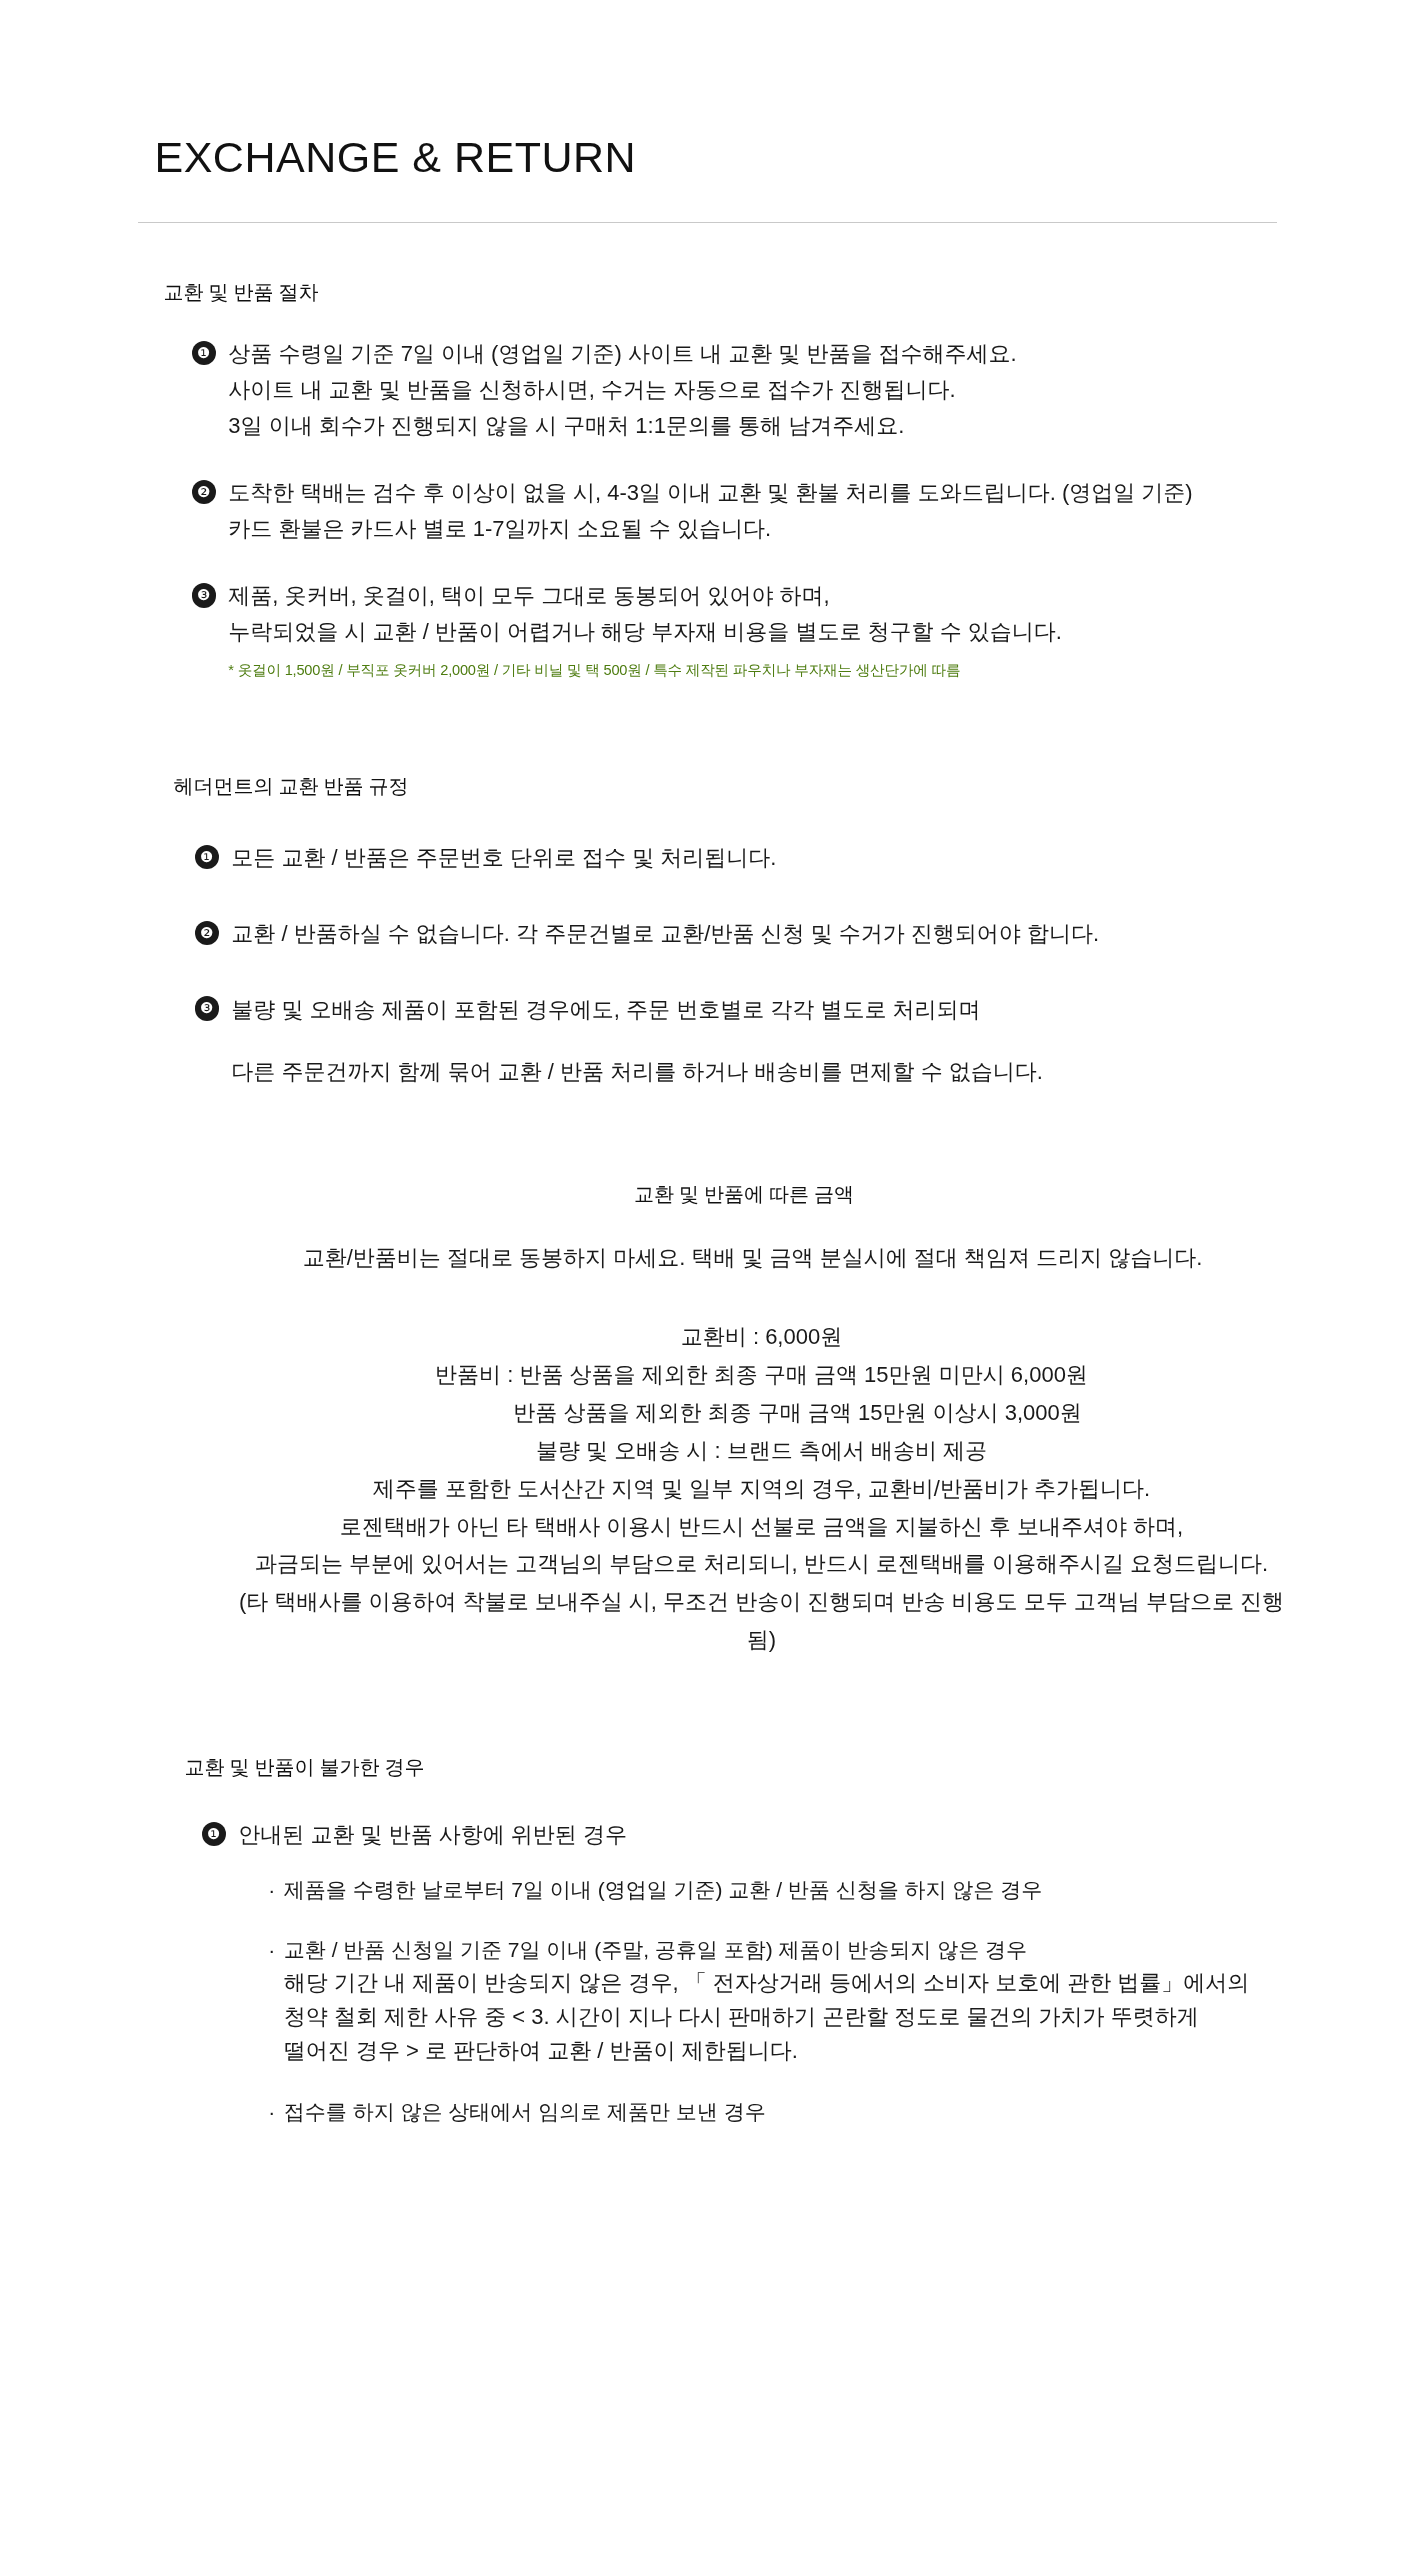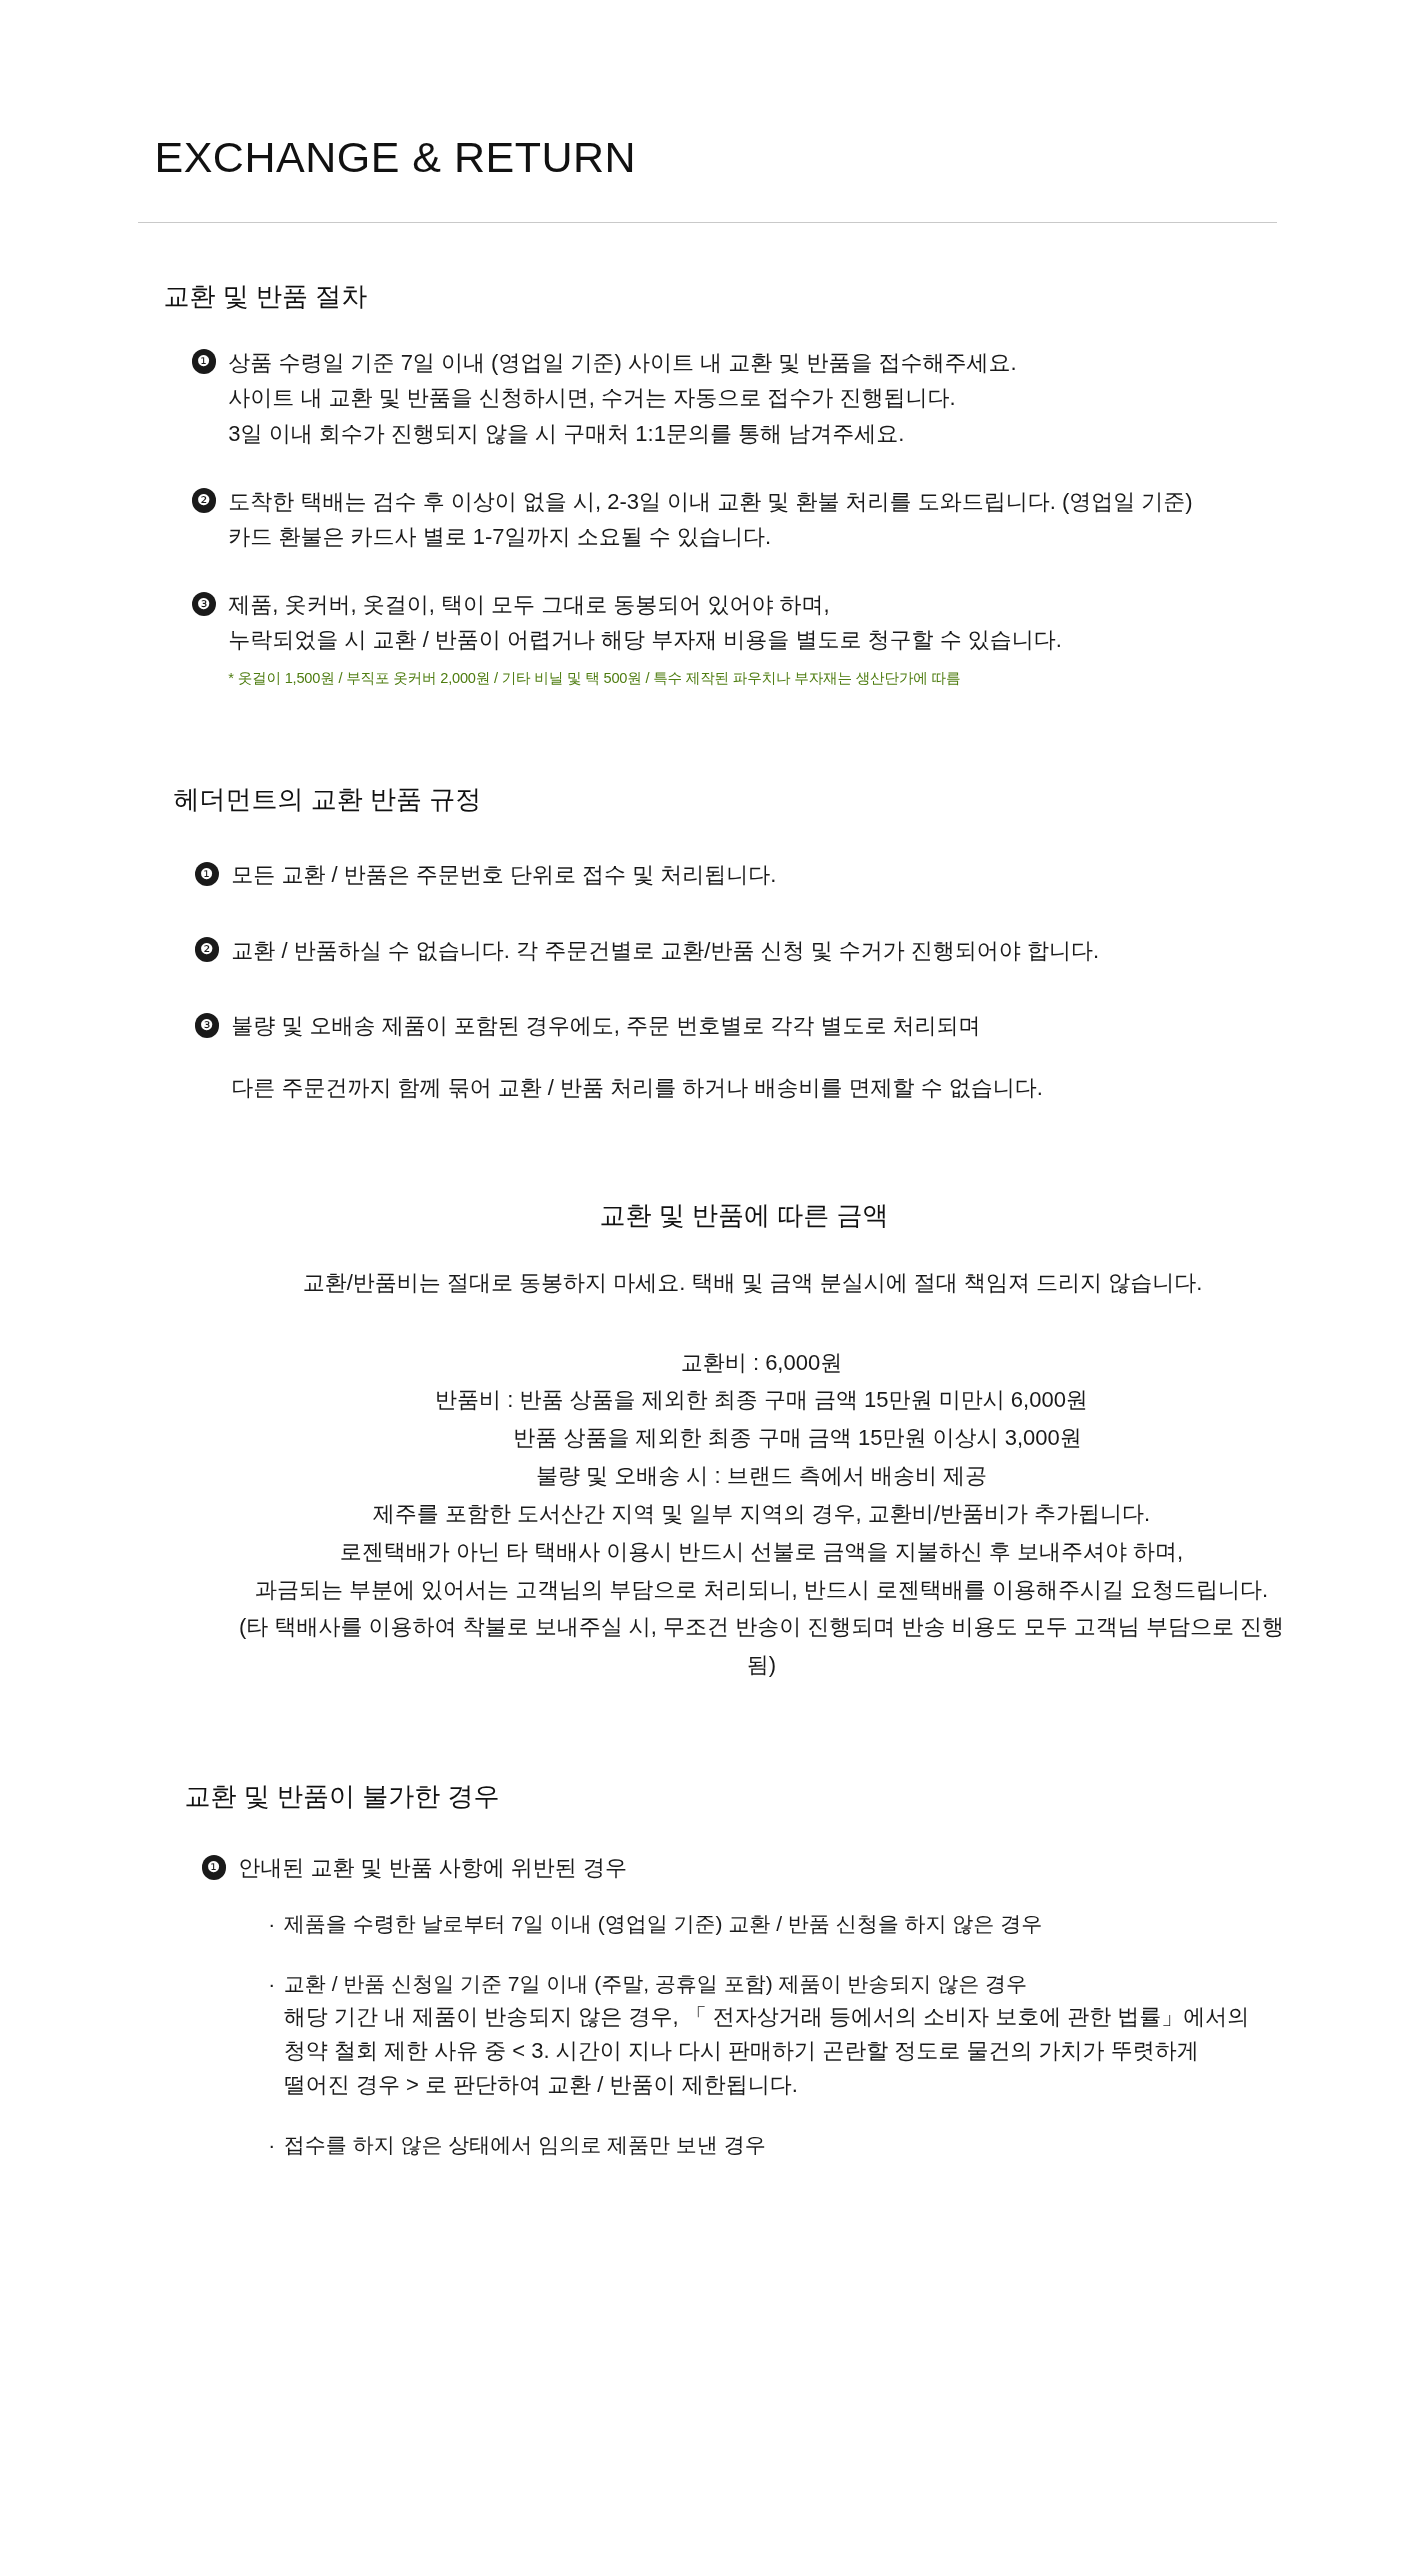--- a/index.html
+++ b/index.html
@@ -39,25 +39,26 @@
     border-top: 0.9px solid #c9c9c9;
     height: 0;
   }
 
   
   .section {
     margin: 0;
     padding: 0;
   }
   .section-heading {
-    font-size: 26px;
+    font-size: 20px;
     font-weight: 400;
     color: #111;
     margin: 0;
     line-height: 1.4;
+    font-family: Liberation Serif, serif;
   }
 
   .sec-procedure { padding: 55px 0 0 64px; }
   .sec-rules     { padding: 87px 0 0 74px; }
   .sec-amount    { padding: 91px 0 0 74px; text-align: center; }
   .sec-nonreturn { padding: 94px 0 0 85px; }
 
   
   .num-list {
     list-style: none;
@@ -171,21 +172,21 @@
         <span class="num-body">
           <span class="line">상품 수령일 기준 7일 이내 (영업일 기준) 사이트 내 교환 및 반품을 접수해주세요.</span>
           <span class="line">사이트 내 교환 및 반품을 신청하시면, 수거는 자동으로 접수가 진행됩니다.</span>
           <span class="line">3일 이내 회수가 진행되지 않을 시 구매처 1:1문의를 통해 남겨주세요.</span>
         </span>
       </li>
 
       <li class="num-item">
         <span class="num-badge">❷</span>
         <span class="num-body">
-          <span class="line">도착한 택배는 검수 후 이상이 없을 시, 2-3일 이내 교환 및 환불 처리를 도와드립니다. (영업일 기준)</span>
+          <span class="line">도착한 택배는 검수 후 이상이 없을 시, 4-3일 이내 교환 및 환불 처리를 도와드립니다. (영업일 기준)</span>
           <span class="line">카드 환불은 카드사 별로 1-7일까지 소요될 수 있습니다.</span>
         </span>
       </li>
 
       <li class="num-item">
         <span class="num-badge">❸</span>
         <span class="num-body">
           <span class="line">제품, 옷커버, 옷걸이, 택이 모두 그대로 동봉되어 있어야 하며,</span>
           <span class="line">누락되었을 시 교환 / 반품이 어렵거나 해당 부자재 비용을 별도로 청구할 수 있습니다.</span>
           <span class="note-line">* 옷걸이 1,500원 / 부직포 옷커버 2,000원 / 기타 비닐 및 택 500원 / 특수 제작된 파우치나 부자재는 생산단가에 따름</span>

